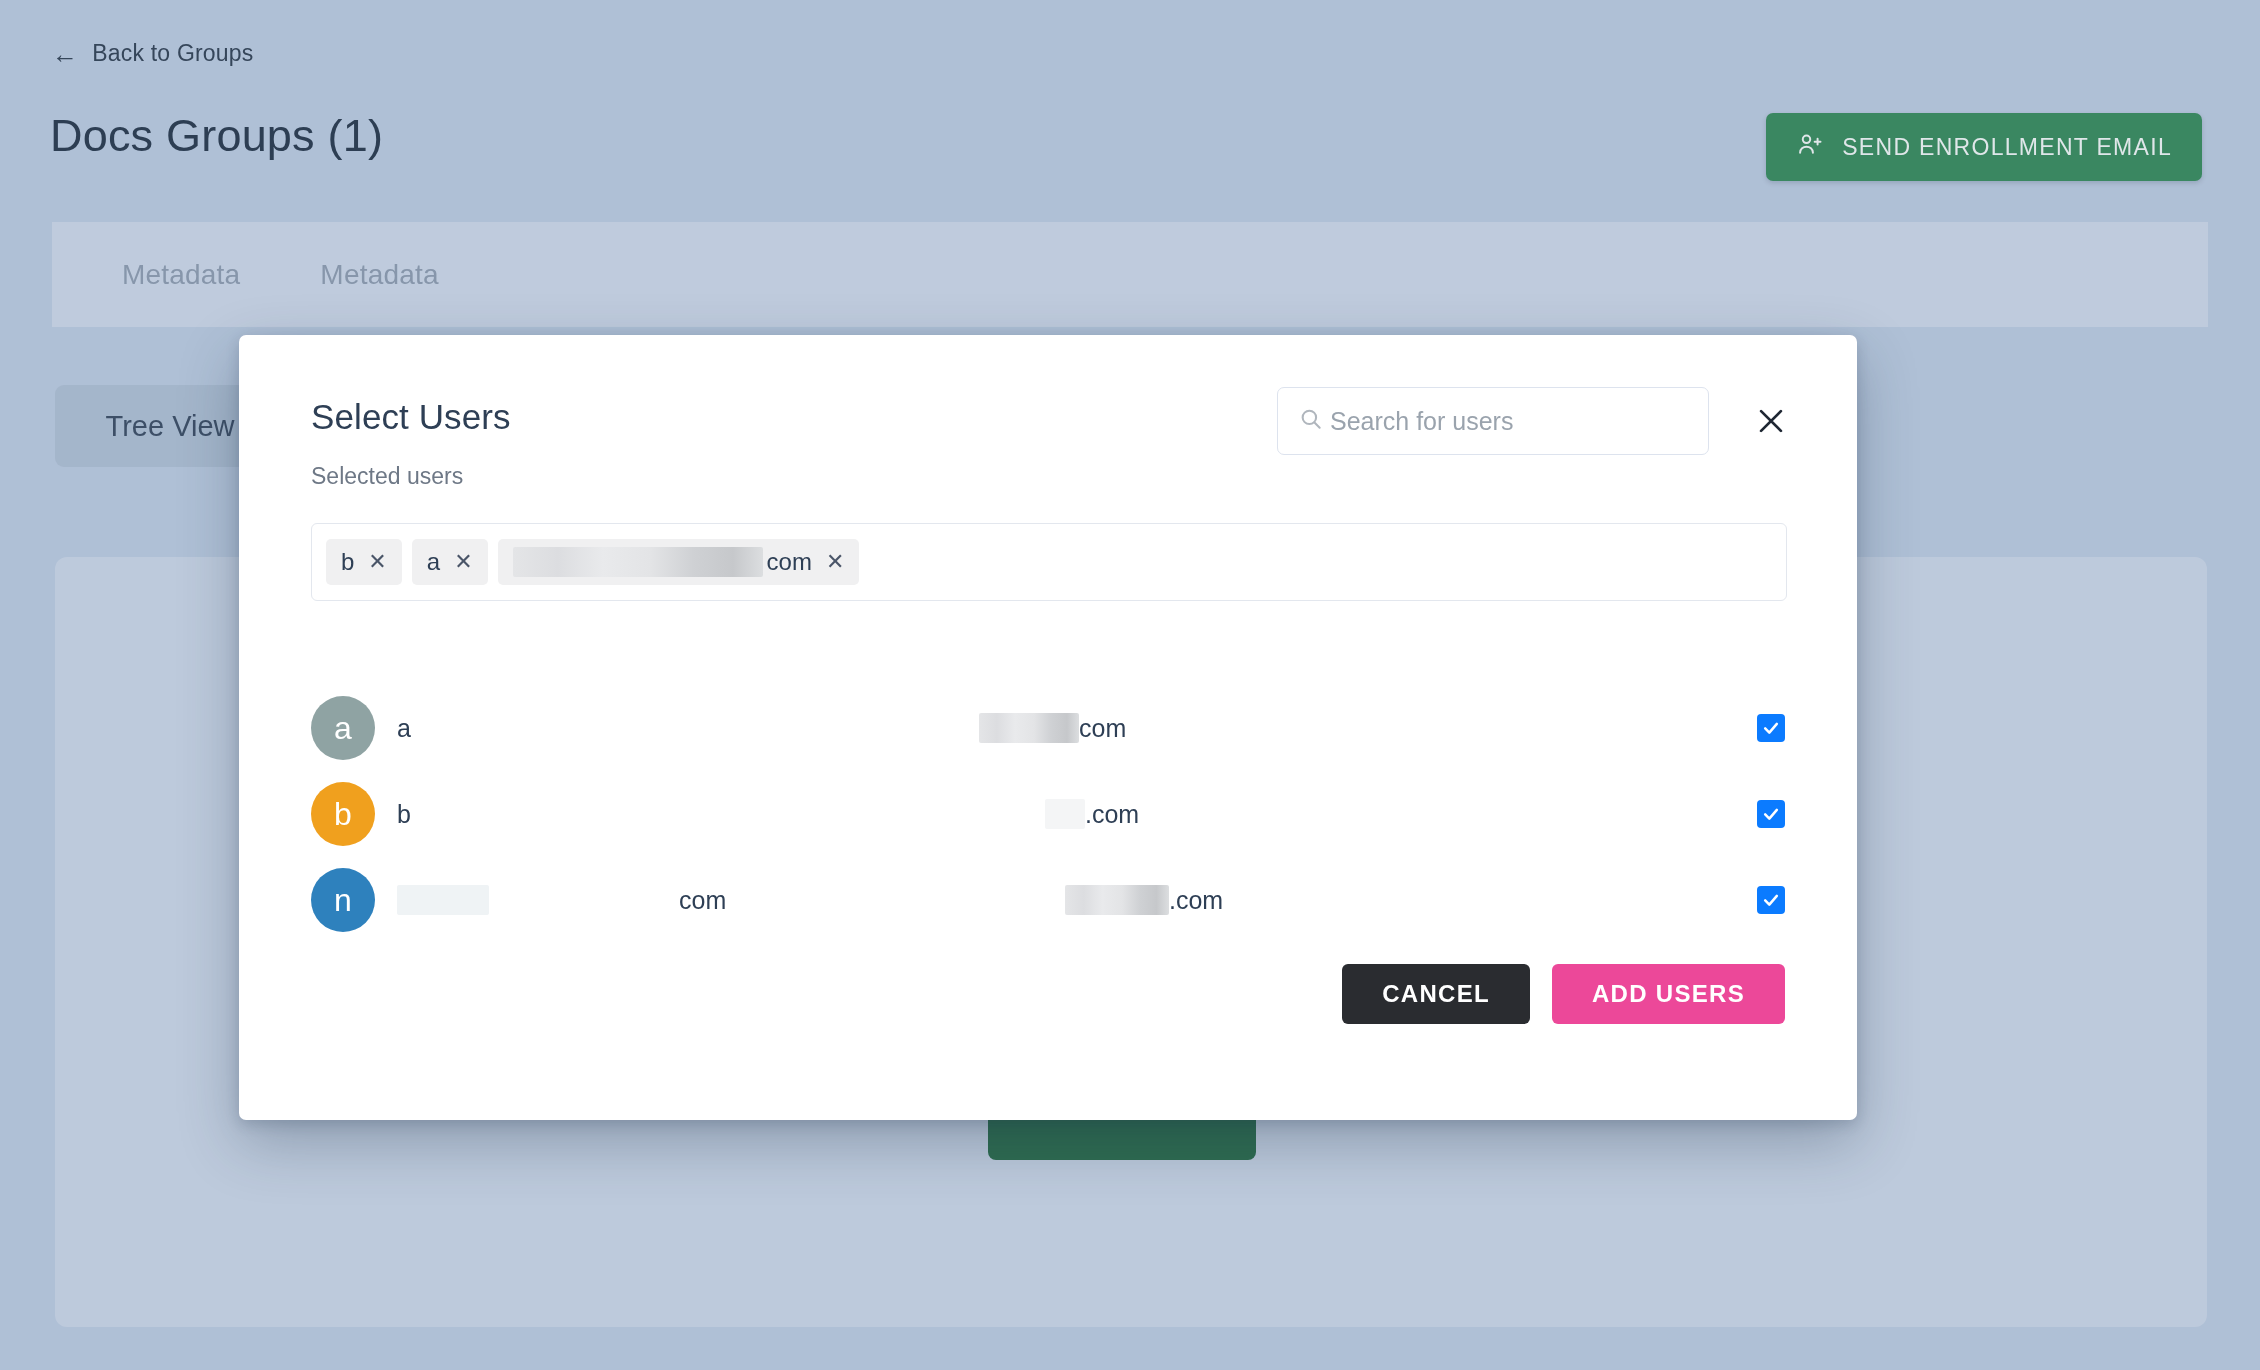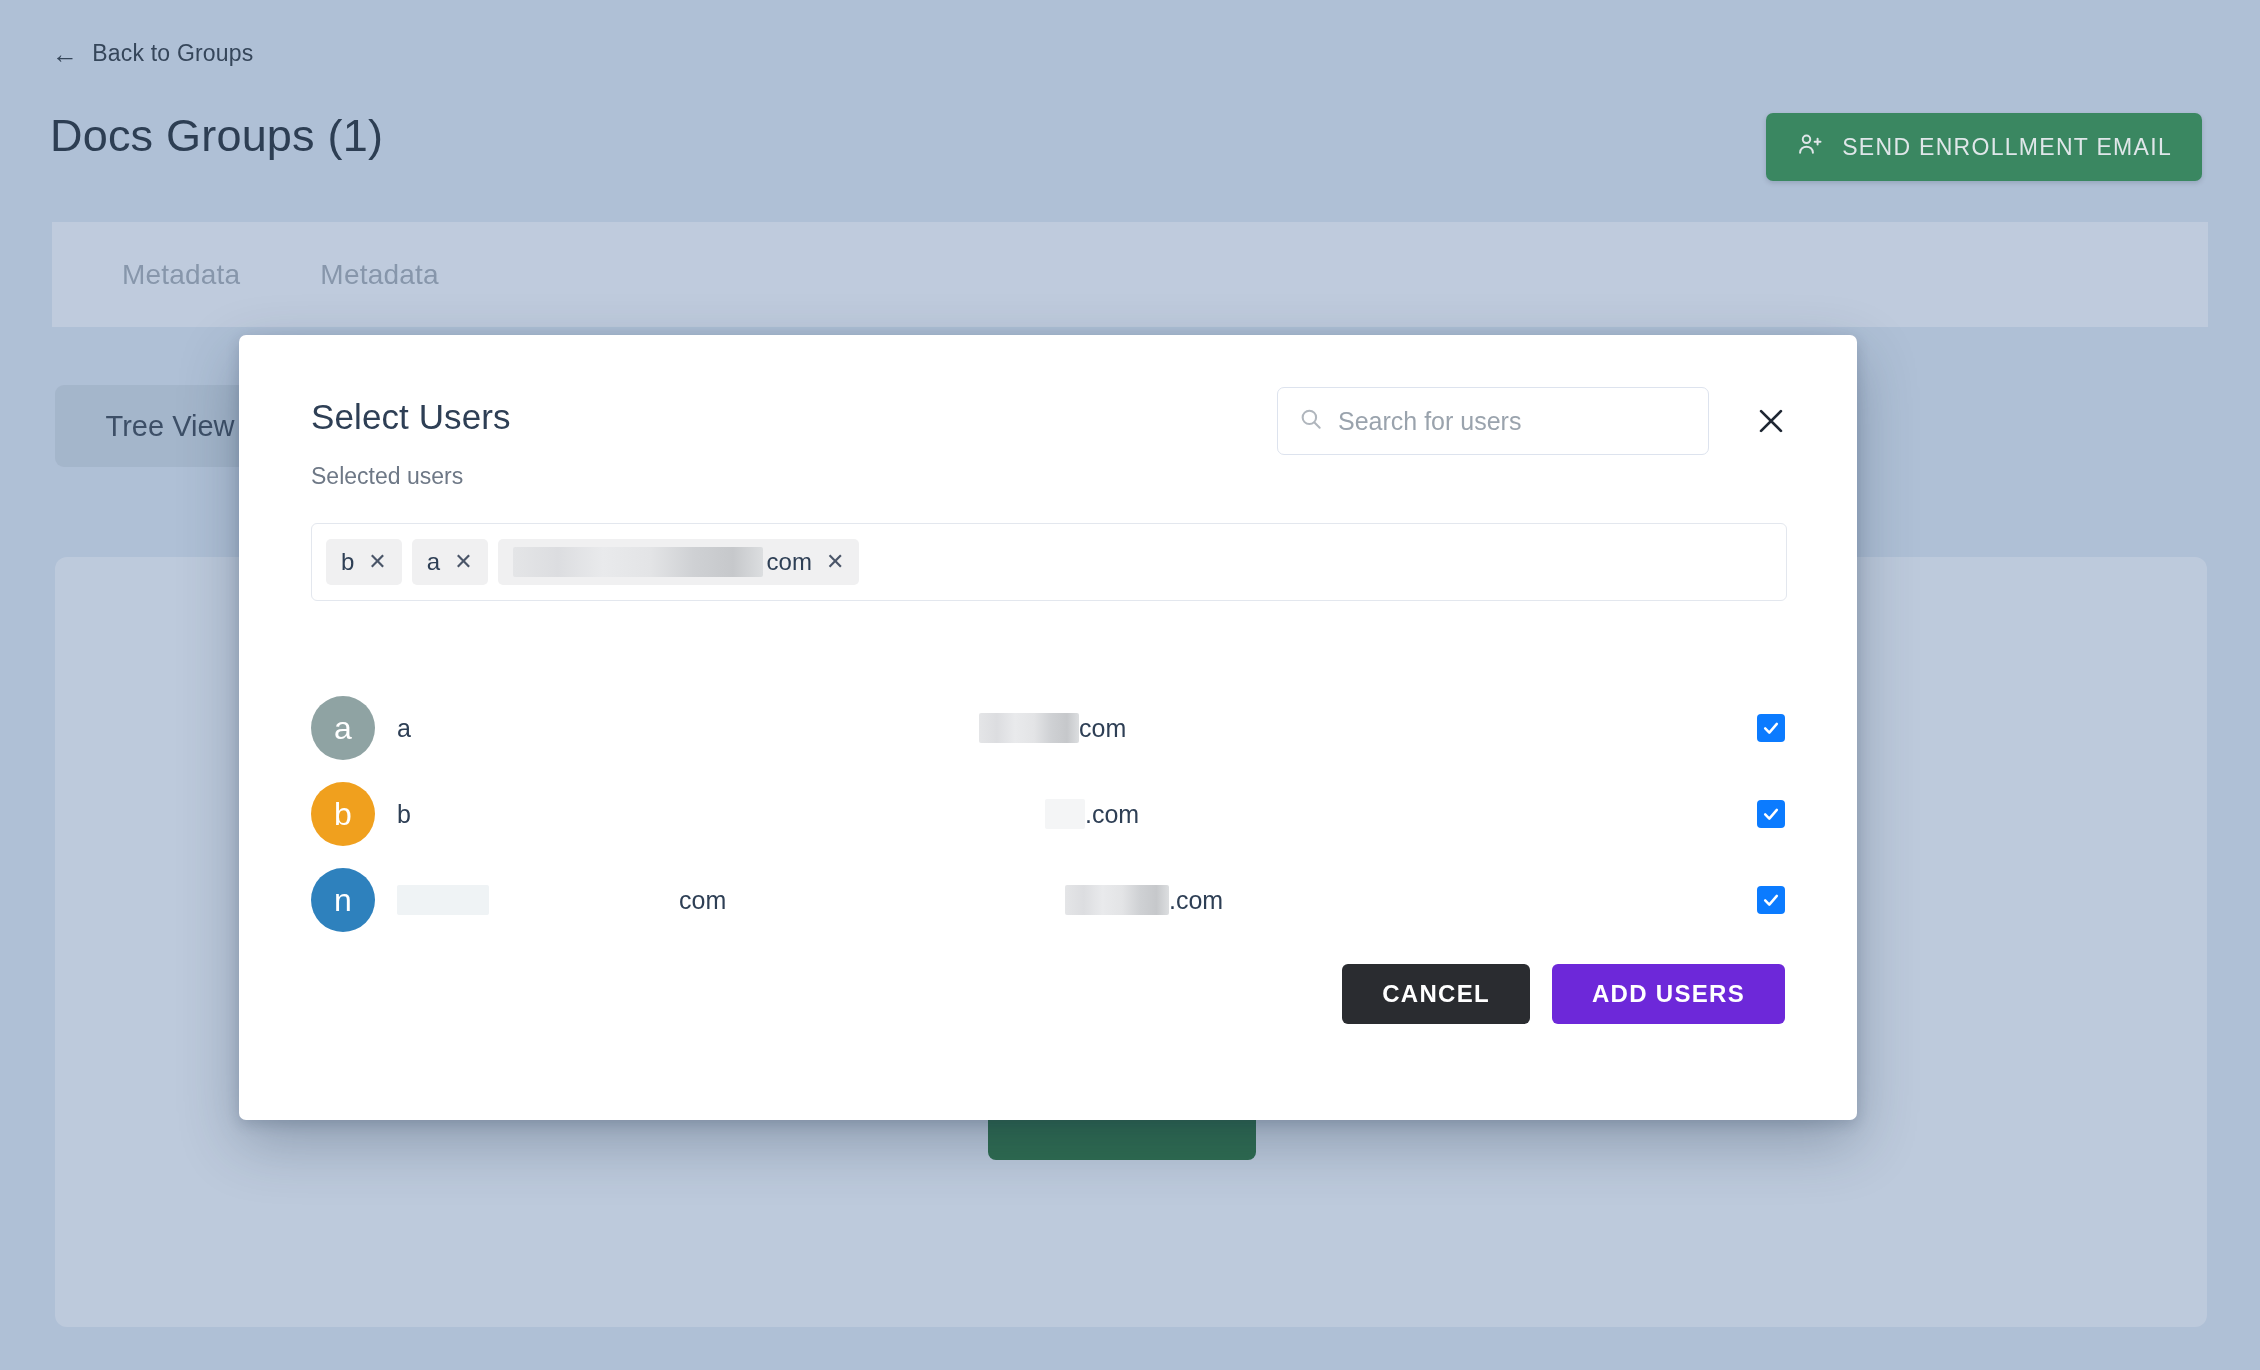--- a/index.html
+++ b/index.html
@@ -100,21 +100,21 @@
     position: relative; height: 150px;
   }
   .modal-title {
     position: absolute; left: 72px; top: 62px;
     font-size: 35px; font-weight: normal; color: #2e3f55; letter-spacing: .1px;
   }
   .search-wrap {
     position: absolute; right: 148px; top: 52px;
     width: 432px; height: 68px;
     border: 1px solid #dde3ee; border-radius: 7px;
-    display: flex; align-items: center; gap: 14px; padding: 0 20px;
+    display: flex; align-items: center; gap: 6px; padding: 0 20px;
     background: #fff;
   }
   .search-input {
     border: none; outline: none; flex: 1;
     font-family: "Liberation Sans", sans-serif;
     font-size: 25px; color: #2e3f55; background: transparent;
   }
   .search-input::placeholder { color: #9aa3ad; }
   .close-btn {
     position: absolute; right: 62px; top: 62px;
@@ -194,21 +194,21 @@
     position: absolute; right: 72px; bottom: 96px;
     display: flex; gap: 22px;
   }
   .btn {
     height: 60px; border: none; border-radius: 6px;
     font-family: "Liberation Sans", sans-serif;
     font-size: 24px; font-weight: bold; letter-spacing: 1.3px;
     color: #fff; cursor: pointer; padding: 0 40px;
   }
   .btn-cancel { background: #2a2c30; }
-  .btn-add { background: #6d28d9; }
+  .btn-add { background: #ec4899; }
 </style>
 </head>
 <body>
 
 <div id="page-backdrop">
 
   <div class="back-link">
     <span class="back-arrow">←</span>
     <span>Back to Groups</span>
   </div>

